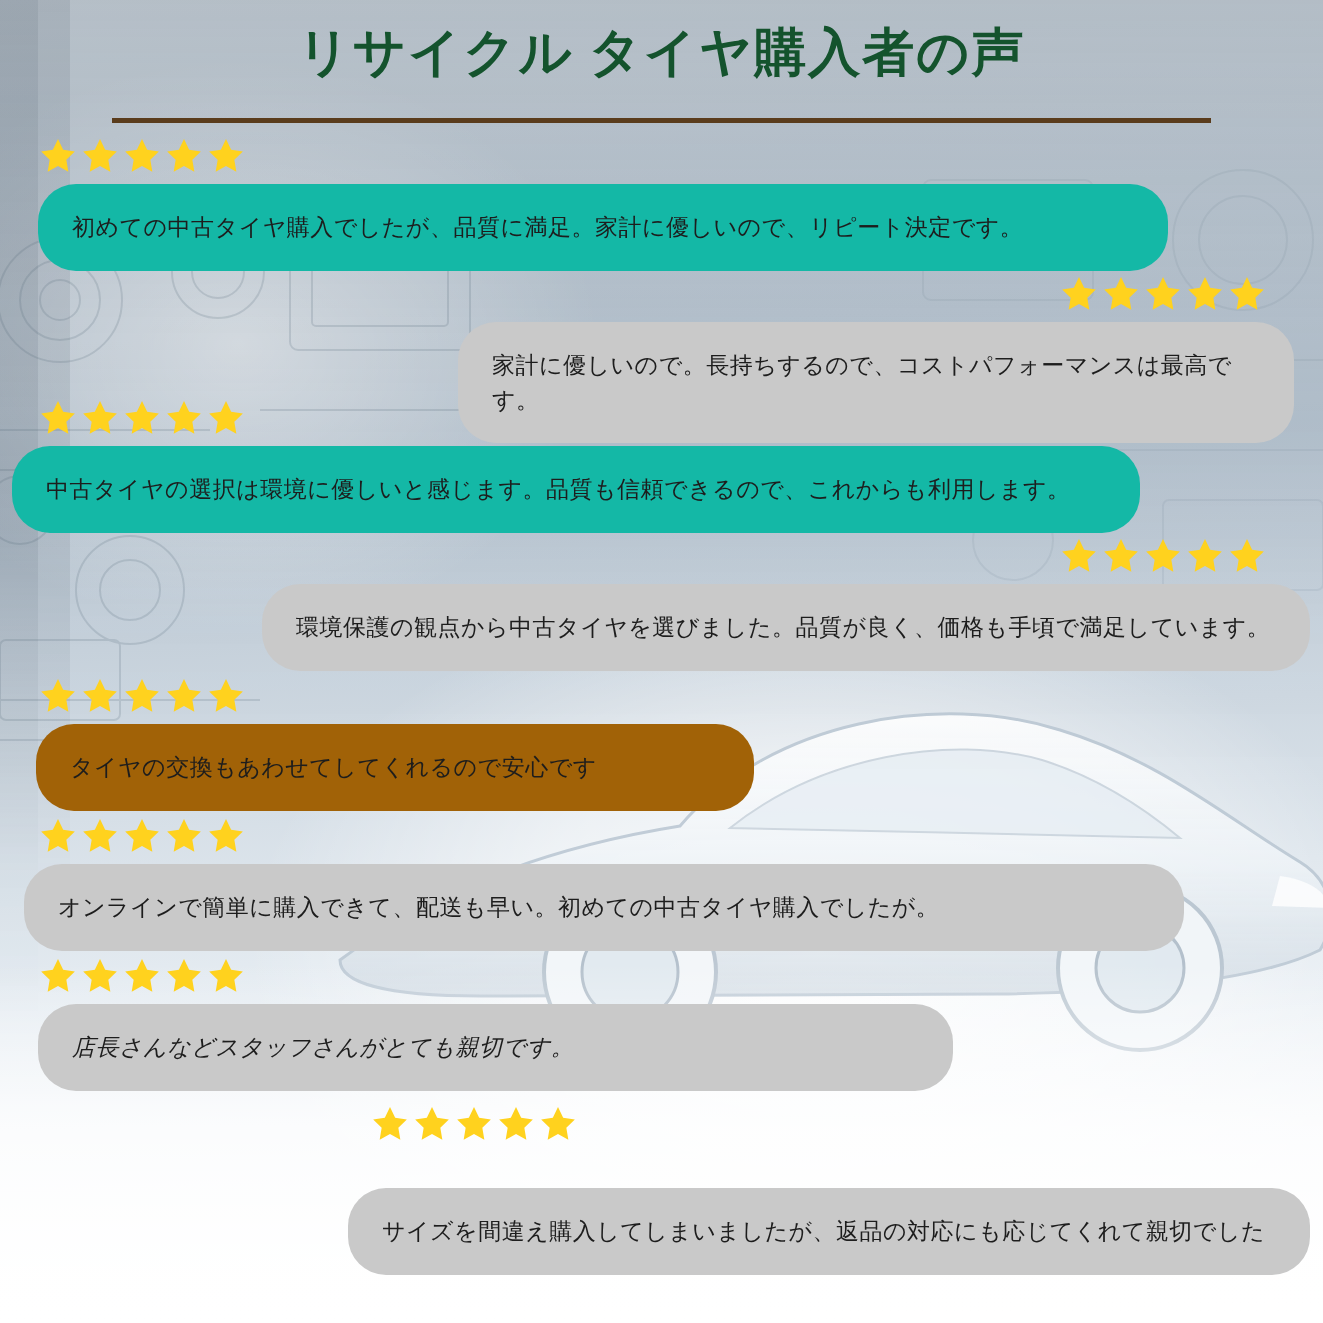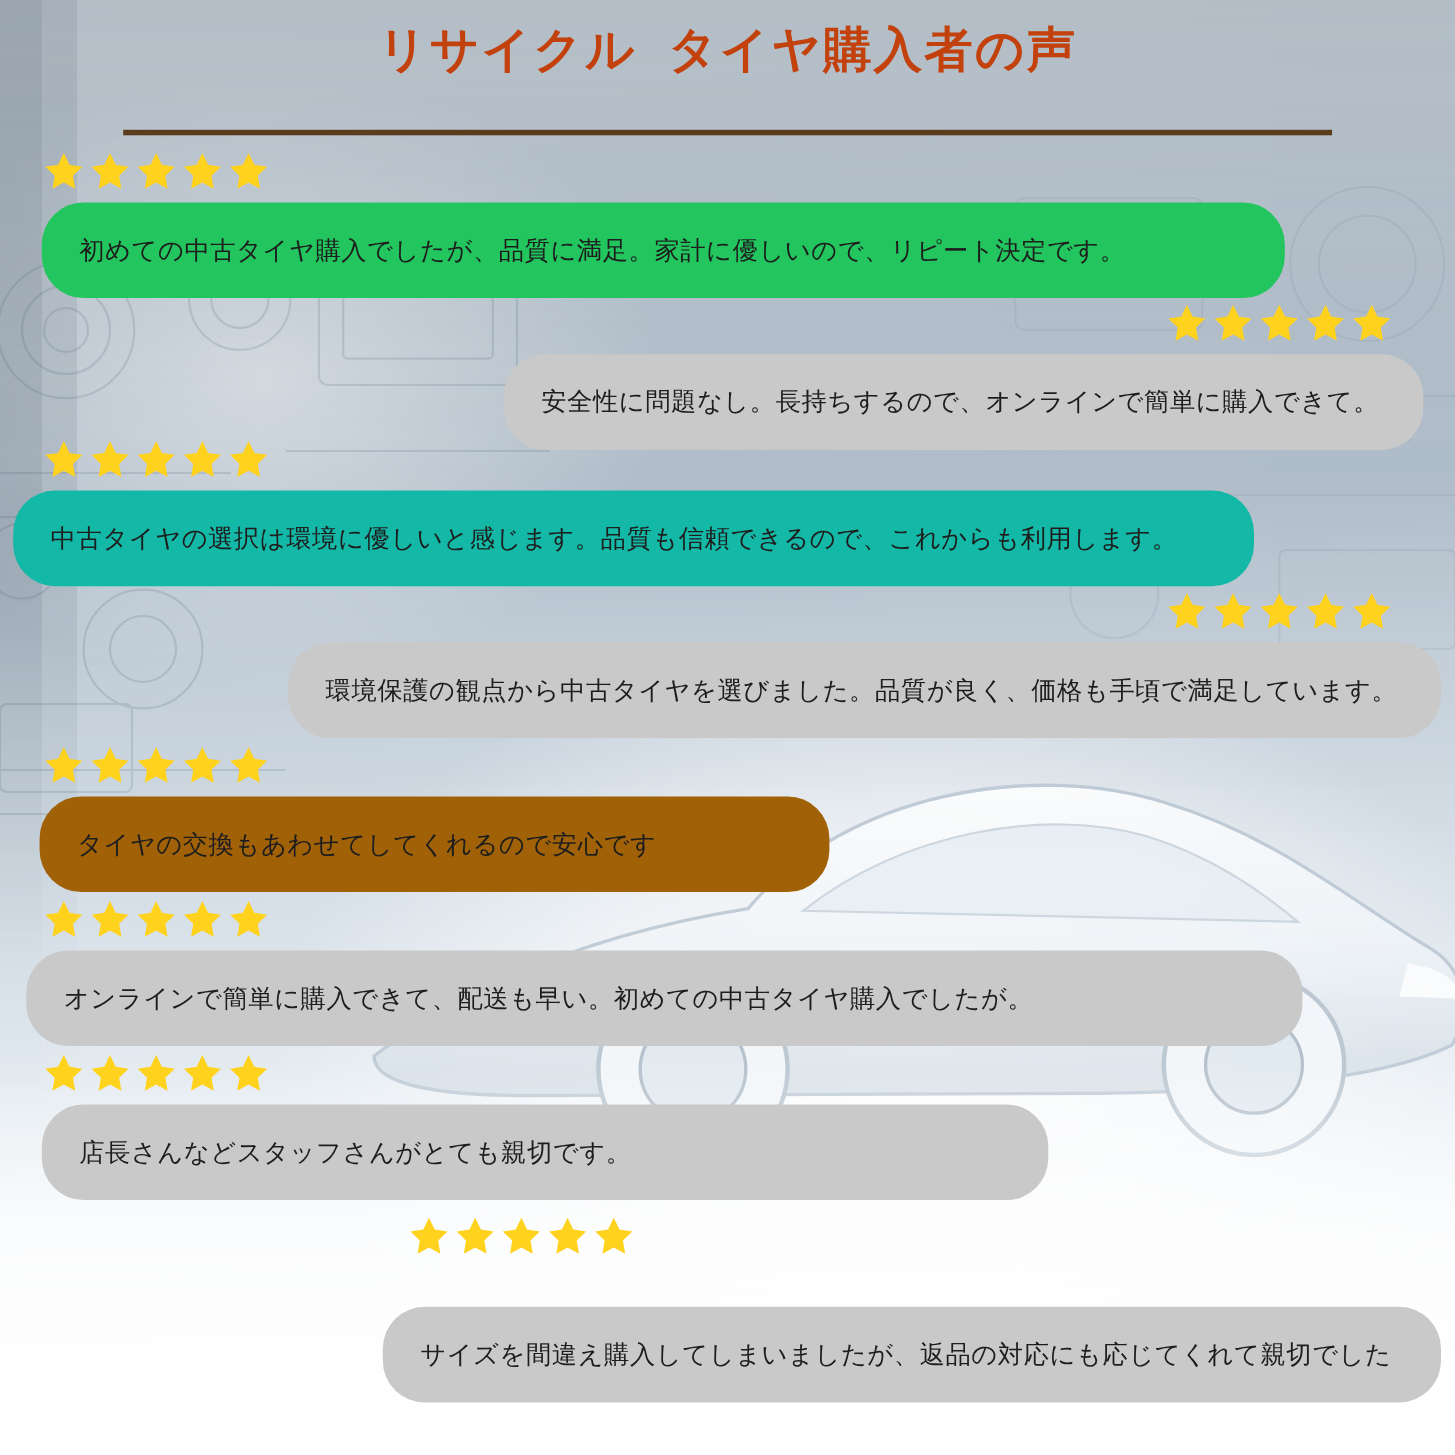--- a/index.html
+++ b/index.html
@@ -83,25 +83,25 @@
 
   .title-wrap {
     position: absolute;
     left: 0;
     right: 0;
     top: 26px;
     text-align: center;
   }
   .title {
     display: inline-block;
-    font-family: Liberation Mono, monospace;
+    font-family: Liberation Serif, serif;
     font-weight: 700;
-    font-size: 44px;
+    font-size: 52px;
     letter-spacing: 2px;
-    color: #c2410c;
+    color: #14532d;
     line-height: 1.05;
     padding: 0 10px 12px 10px;
   }
   .title-rule {
     position: absolute;
     left: 112px;
     right: 112px;
     top: 118px;
     height: 5px;
     background: #5a3c1c;
@@ -219,41 +219,41 @@
             <svg class="star" viewBox="0 0 24 24">
               <path d="M12 1.8l3.1 6.5 7 1-5.1 5 1.2 7.1L12 18l-6.2 3.4 1.2-7.1-5.1-5 7-1z" fill="#FFD21E"></path>
             </svg>
             <svg class="star" viewBox="0 0 24 24">
               <path d="M12 1.8l3.1 6.5 7 1-5.1 5 1.2 7.1L12 18l-6.2 3.4 1.2-7.1-5.1-5 7-1z" fill="#FFD21E"></path>
             </svg>
             <svg class="star" viewBox="0 0 24 24">
               <path d="M12 1.8l3.1 6.5 7 1-5.1 5 1.2 7.1L12 18l-6.2 3.4 1.2-7.1-5.1-5 7-1z" fill="#FFD21E"></path>
             </svg>
           </div>
-          <div class="bubble" style="position: absolute; top: 48px; left: 38px; width: 1130px; background: #22c55e;">初めての中古タイヤ購入でしたが、品質に満足。家計に優しいので、リピート決定です。</div>
+          <div class="bubble" style="position: absolute; top: 48px; left: 38px; width: 1130px; background: #14b8a6;">初めての中古タイヤ購入でしたが、品質に満足。家計に優しいので、リピート決定です。</div>
         </div>
         <div class="review align-right" style="top: 138px;">
           <div class="stars" style="position: absolute; top: 0px; right: 56px;">
             <svg class="star" viewBox="0 0 24 24">
               <path d="M12 1.8l3.1 6.5 7 1-5.1 5 1.2 7.1L12 18l-6.2 3.4 1.2-7.1-5.1-5 7-1z" fill="#FFD21E"></path>
             </svg>
             <svg class="star" viewBox="0 0 24 24">
               <path d="M12 1.8l3.1 6.5 7 1-5.1 5 1.2 7.1L12 18l-6.2 3.4 1.2-7.1-5.1-5 7-1z" fill="#FFD21E"></path>
             </svg>
             <svg class="star" viewBox="0 0 24 24">
               <path d="M12 1.8l3.1 6.5 7 1-5.1 5 1.2 7.1L12 18l-6.2 3.4 1.2-7.1-5.1-5 7-1z" fill="#FFD21E"></path>
             </svg>
             <svg class="star" viewBox="0 0 24 24">
               <path d="M12 1.8l3.1 6.5 7 1-5.1 5 1.2 7.1L12 18l-6.2 3.4 1.2-7.1-5.1-5 7-1z" fill="#FFD21E"></path>
             </svg>
             <svg class="star" viewBox="0 0 24 24">
               <path d="M12 1.8l3.1 6.5 7 1-5.1 5 1.2 7.1L12 18l-6.2 3.4 1.2-7.1-5.1-5 7-1z" fill="#FFD21E"></path>
             </svg>
           </div>
-          <div class="bubble" style="position: absolute; top: 48px; left: 458px; width: 836px; background: rgb(201, 201, 201);">安全性に問題なし。長持ちするので、オンラインで簡単に購入できて。</div>
+          <div class="bubble" style="position: absolute; top: 48px; left: 458px; width: 836px; background: rgb(201, 201, 201);">家計に優しいので。長持ちするので、コストパフォーマンスは最高です。</div>
         </div>
         <div class="review align-left" style="top: 262px;">
           <div class="stars" style="position: absolute; top: 0px; left: 38px;">
             <svg class="star" viewBox="0 0 24 24">
               <path d="M12 1.8l3.1 6.5 7 1-5.1 5 1.2 7.1L12 18l-6.2 3.4 1.2-7.1-5.1-5 7-1z" fill="#FFD21E"></path>
             </svg>
             <svg class="star" viewBox="0 0 24 24">
               <path d="M12 1.8l3.1 6.5 7 1-5.1 5 1.2 7.1L12 18l-6.2 3.4 1.2-7.1-5.1-5 7-1z" fill="#FFD21E"></path>
             </svg>
             <svg class="star" viewBox="0 0 24 24">
@@ -339,21 +339,21 @@
             <svg class="star" viewBox="0 0 24 24">
               <path d="M12 1.8l3.1 6.5 7 1-5.1 5 1.2 7.1L12 18l-6.2 3.4 1.2-7.1-5.1-5 7-1z" fill="#FFD21E"></path>
             </svg>
             <svg class="star" viewBox="0 0 24 24">
               <path d="M12 1.8l3.1 6.5 7 1-5.1 5 1.2 7.1L12 18l-6.2 3.4 1.2-7.1-5.1-5 7-1z" fill="#FFD21E"></path>
             </svg>
             <svg class="star" viewBox="0 0 24 24">
               <path d="M12 1.8l3.1 6.5 7 1-5.1 5 1.2 7.1L12 18l-6.2 3.4 1.2-7.1-5.1-5 7-1z" fill="#FFD21E"></path>
             </svg>
           </div>
-          <div class="bubble" style="position: absolute; top: 48px; left: 38px; width: 915px; background: rgb(201, 201, 201);">店長さんなどスタッフさんがとても親切です。</div>
+          <div class="bubble" style="position: absolute; top: 48px; left: 38px; width: 915px; background: rgb(201, 201, 201); font-style: italic;">店長さんなどスタッフさんがとても親切です。</div>
         </div>
         <div class="review align-left" style="top: 968px;">
           <div class="stars" style="position: absolute; top: 0px; left: 370px;">
             <svg class="star" viewBox="0 0 24 24">
               <path d="M12 1.8l3.1 6.5 7 1-5.1 5 1.2 7.1L12 18l-6.2 3.4 1.2-7.1-5.1-5 7-1z" fill="#FFD21E"></path>
             </svg>
             <svg class="star" viewBox="0 0 24 24">
               <path d="M12 1.8l3.1 6.5 7 1-5.1 5 1.2 7.1L12 18l-6.2 3.4 1.2-7.1-5.1-5 7-1z" fill="#FFD21E"></path>
             </svg>
             <svg class="star" viewBox="0 0 24 24">

